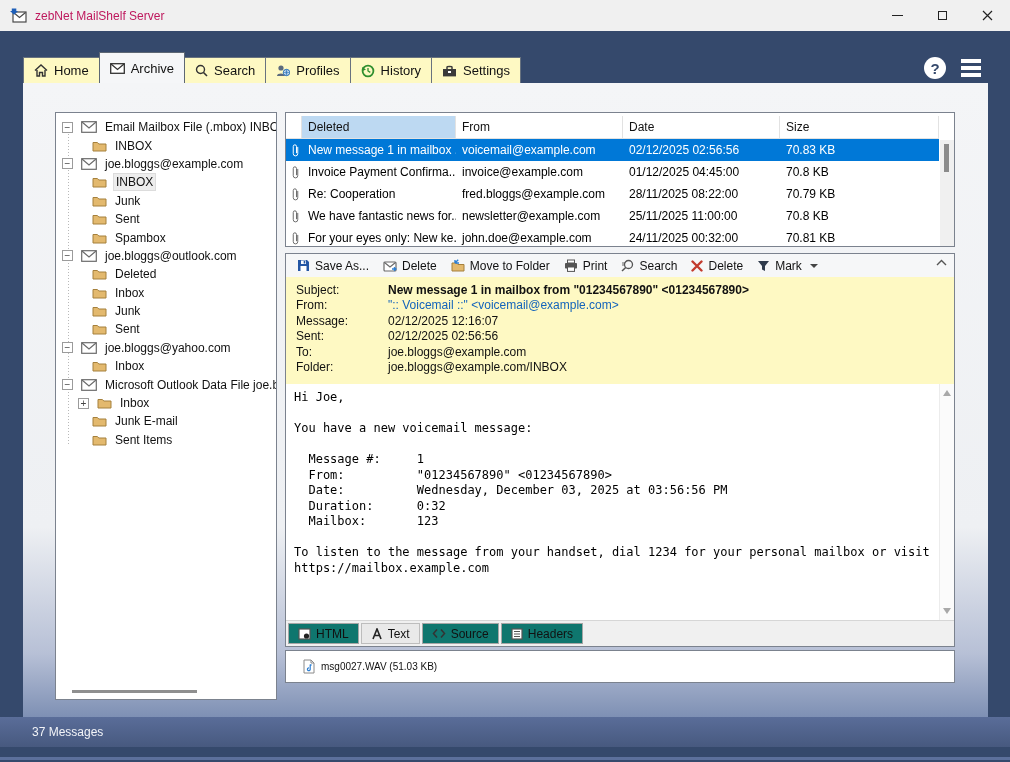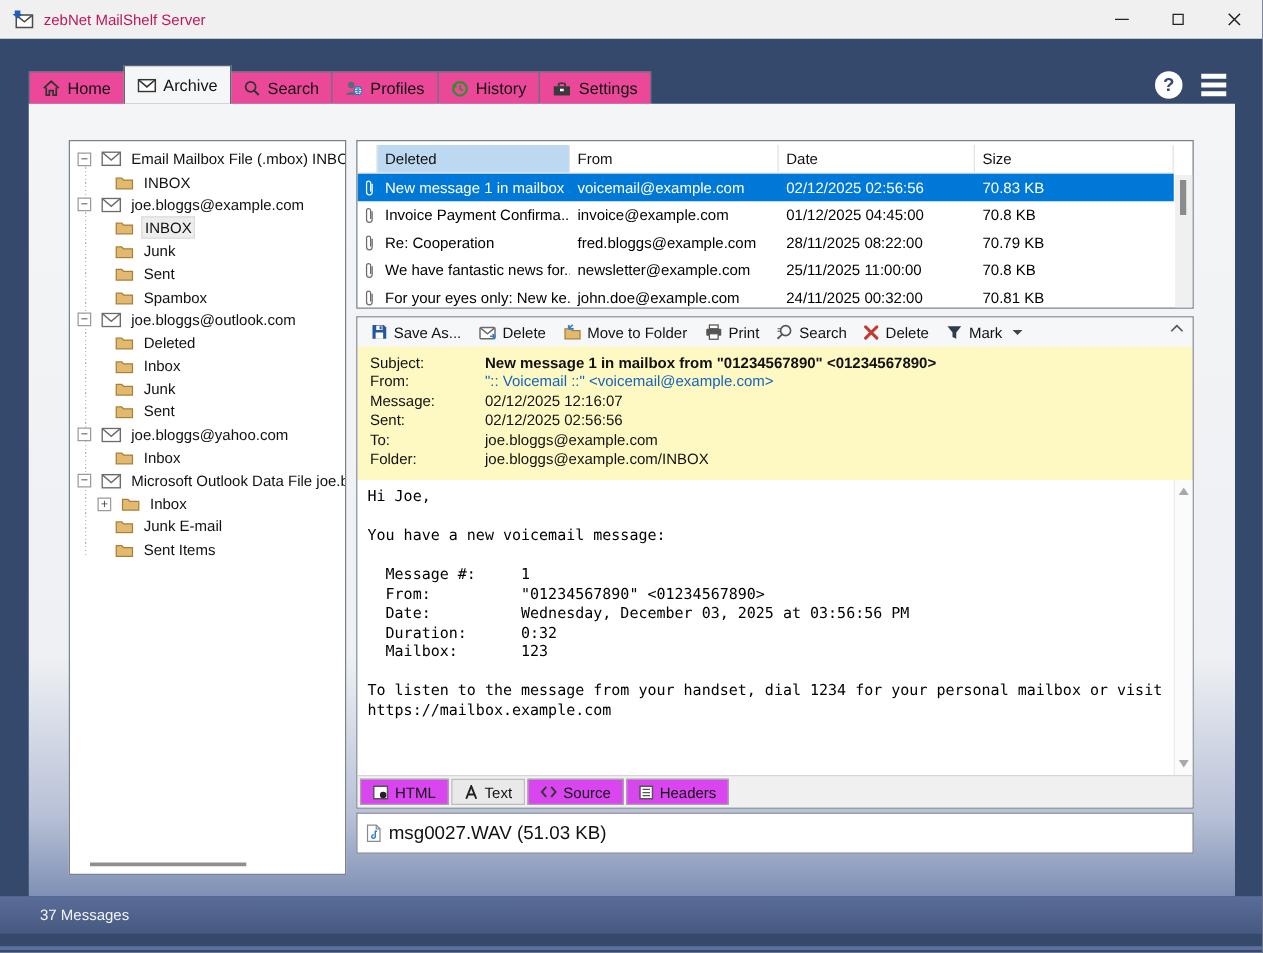--- a/index.html
+++ b/index.html
@@ -12,21 +12,21 @@
             display:flex;align-items:center;}
   .title-icon{margin-left:10px;width:18px;height:16px;flex:0 0 auto;}
   .title-text{margin-left:7px;font-size:12px;color:#be185d;}
   .win-controls{margin-left:auto;display:flex;height:31px;}
   .wbtn{width:45px;height:31px;display:flex;align-items:center;justify-content:center;color:#222;}
   .min-bar{width:11px;height:1px;background:#222;display:block;}
   .max-box{width:9px;height:9px;border:1px solid #222;display:block;}
 
   
   .tabbar{position:absolute;top:52px;left:23px;height:31px;display:flex;align-items:flex-end;}
-  .tab{height:26px;padding:0 10px;display:flex;align-items:center;gap:6px;background:#ec4899;
+  .tab{height:26px;padding:0 10px;display:flex;align-items:center;gap:6px;background:#fef9c3;
        border:1px solid #68727f;border-bottom:none;margin-right:-1px;font-size:13px;color:#111;cursor:default;}
   .tab.active{height:31px;background:#f5f6f8;z-index:3;border-color:#5d6774;}
   .hdr-icons{position:absolute;top:57px;right:29px;display:flex;gap:15px;align-items:center;}
   .help-circle{width:22px;height:22px;border-radius:50%;background:#fff;color:#35496c;
                display:flex;align-items:center;justify-content:center;font-weight:bold;font-size:15px;}
   .menu-bars{display:flex;flex-direction:column;gap:3px;}
   .menu-bars span{display:block;width:20px;height:4px;background:#fff;}
 
   
   .page{position:absolute;left:23px;right:22px;top:83px;bottom:45px;
@@ -86,27 +86,27 @@
             font-family:"DejaVu Sans Mono",monospace;font-size:12px;line-height:15.5px;
             white-space:pre;overflow:hidden;color:#000;}
   .vscroll{position:absolute;top:0;right:0;bottom:0;width:15px;background:#fbfbfb;border-left:1px solid #ececec;}
   .arr-up{position:absolute;top:6px;left:3px;width:0;height:0;border-left:4.5px solid transparent;
           border-right:4.5px solid transparent;border-bottom:6px solid #a9a9a9;}
   .arr-dn{position:absolute;bottom:6px;left:3px;width:0;height:0;border-left:4.5px solid transparent;
           border-right:4.5px solid transparent;border-top:6px solid #a9a9a9;}
 
   .vtabs{height:26px;background:#f0f0f0;display:flex;align-items:center;gap:2px;
          padding-left:2px;border-top:1px solid #d6d6d6;flex:0 0 auto;}
-  .vtab{display:flex;align-items:center;gap:5px;padding:0 9px;height:21px;background:#d946ef;
+  .vtab{display:flex;align-items:center;gap:5px;padding:0 9px;height:21px;background:#0f766e;
         border:1px solid #a5a5a5;font-size:12px;cursor:default;}
   .vtab.active{background:#e9e9e9;border-color:#bdbdbd;}
 
   
   .attach-panel{left:262px;top:567px;width:670px;height:33px;display:flex;align-items:center;
-                padding-left:7px;gap:6px;font-size:15px;}
+                padding-left:17px;gap:6px;font-size:10px;}
 
   
   .statusbar{position:absolute;left:0;right:0;bottom:15px;height:30px;
              background:linear-gradient(180deg,#5a6d99,#47597f);
              display:flex;align-items:center;padding-left:32px;color:#f2f4f8;font-size:12px;}
   .bottom-line{position:absolute;left:0;right:0;bottom:2px;height:3px;background:#5c709c;}
 </style>
 </head>
 <body>
 

